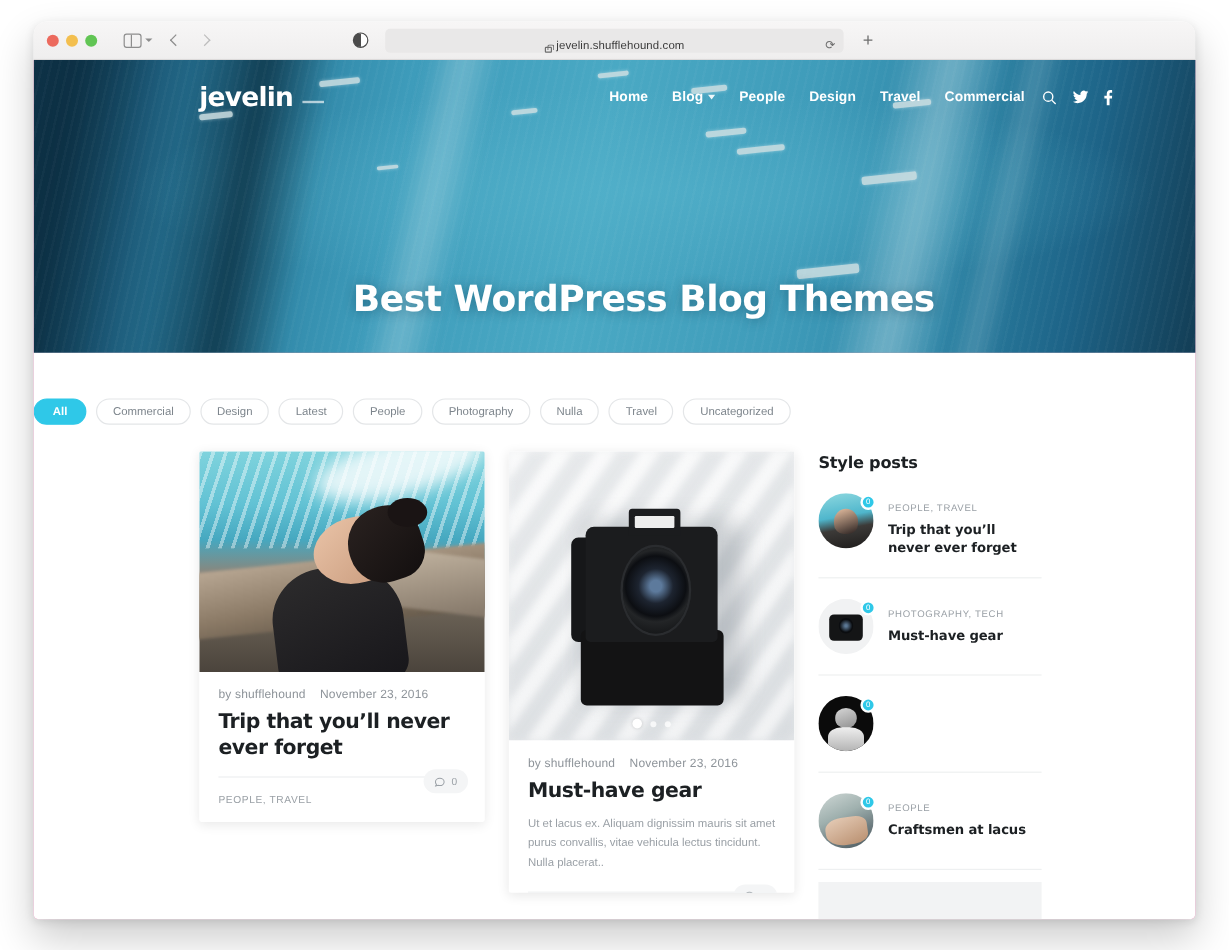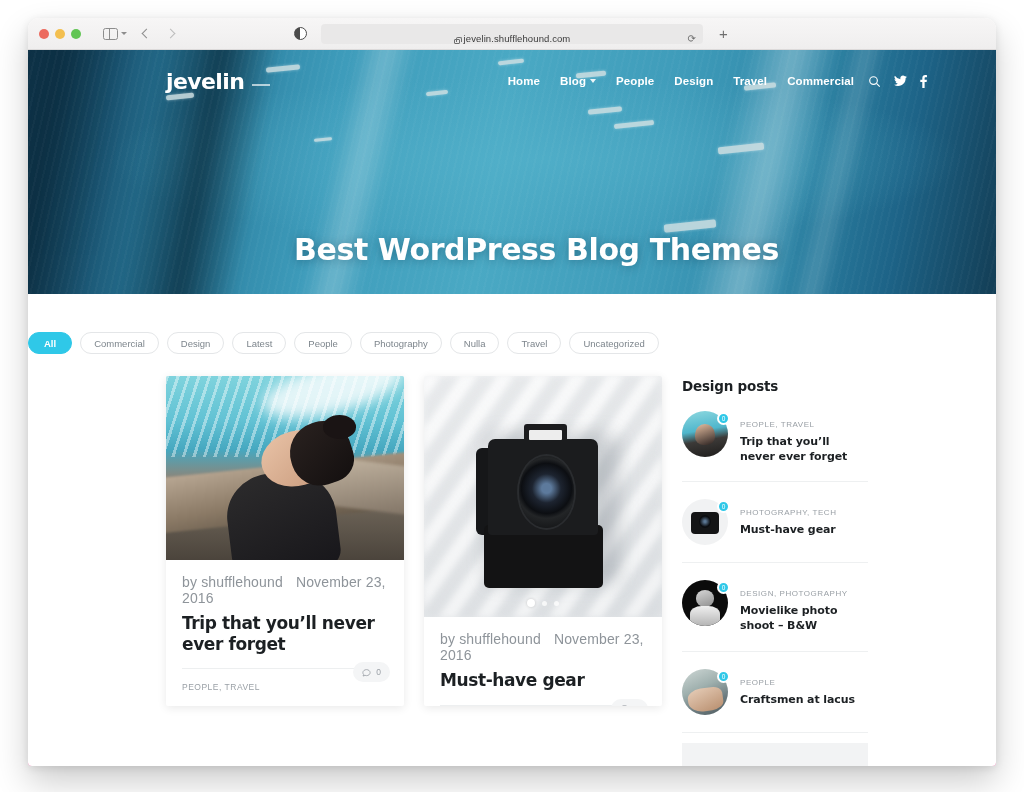--- a/index.html
+++ b/index.html
@@ -161,21 +161,21 @@
   .art-camera .lens { position:absolute; left:40%; top:33%; width:23%; height:30%; background:
       radial-gradient(circle at 50% 45%, #5d7a9c 0 10%, #1d2430 30%, #0c0e12 52%, #232527 62%, #0c0d0f 100%);
       border-radius:50%; box-shadow: 0 0 0 2px #2a2c2f; }
   .art-camera .brand { position:absolute; left:44%; top:22.5%; width:14%; height:4%;
       background: rgba(255,255,255,.92); border-radius:1px; }
   .dots { position:absolute; left:0; right:0; bottom: 10px; display:flex; justify-content:center; align-items:center; gap:7px; }
   .dot { width:5px; height:5px; border-radius:50%; background: rgba(255,255,255,.75); }
   .dot.on { width:8px; height:8px; background:#fff; box-shadow:0 0 3px rgba(0,0,0,.18); }
 
   .card .body-pad { padding: 14px 16px 0 16px; }
-  .meta { font-size: 14px; color:#8e949a; letter-spacing:.15px; }
+  .meta { font-size: 10px; color:#8e949a; letter-spacing:.15px; }
   .meta .date { margin-left: 9px; }
   .card h2 { font-size: 17px; line-height: 1.22; color: #1c2023; margin-top: 7px; letter-spacing:-.4px;
              font-family:"DejaVu Sans", sans-serif; }
   .excerpt { font-size: 9.5px; line-height: 1.75; color:#9aa0a6; margin-top: 9px; }
   .card-foot { position:relative; margin-top: 12px; padding: 0 16px 0 16px; }
   .cbadge { position:absolute; right: 14px; top: -6px; height: 20px; padding: 0 9px; border-radius: 10px;
             background:#f4f5f6; display:flex; align-items:center; gap:5px; font-size:8.5px; color:#9aa0a6; }
   .hr { border-top: 1px solid #edeff0; margin-top: 14px; }
   .cats { font-size: 8.5px; color:#9aa0a6; letter-spacing:.5px; padding: 13px 16px 14px 16px; }
 
@@ -384,34 +384,35 @@
                 <span class="dot"></span>
                 <span class="dot"></span>
               </div>
             </div>
             <div class="body-pad">
               <div class="meta">
                 <span>by shufflehound</span>
                 <span class="date">November 23, 2016</span>
               </div>
               <h2>Must-have gear</h2>
+              <p class="excerpt">Ut et lacus ex. Aliquam dignissim mauris sit amet purus convallis, vitae vehicula lectus tincidunt. Nulla placerat..</p>
             </div>
             <div class="card-foot">
               <span class="cbadge">
                 <svg width="9" height="9" viewBox="0 0 14 14" fill="none" stroke="#9aa0a6" stroke-width="1.3">
                   <path d="M12.6 7.2c0 2.6-2.5 4.7-5.6 4.7-.8 0-1.5-.1-2.2-.4l-3.2 1 1-2.3C1.7 9.4 1.4 8.3 1.4 7.2c0-2.6 2.5-4.7 5.6-4.7s5.6 2.1 5.6 4.7z"></path>
                 </svg>
                 <span>0</span>
               </span>
               <div class="hr"></div>
             </div>
           </article>
 
           <aside class="side">
-            <h3>Design posts</h3>
+            <h3>Style posts</h3>
 
             <div class="lp">
               <span class="thumb">
                 <span class="img">
                     <span class="th-woman"></span>
                   </span>
                 <span class="tbadge">0</span>
               </span>
               <span class="txt">
                 <span class="kicker">PEOPLE, TRAVEL</span>
@@ -431,24 +432,20 @@
                 <div class="t">Must-have gear</div>
               </span>
             </div>
 
             <div class="lp">
               <span class="thumb">
                 <span class="img">
                     <span class="th-bw"></span>
                   </span>
                 <span class="tbadge">0</span>
-              </span>
-              <span class="txt">
-                <span class="kicker">DESIGN, PHOTOGRAPHY</span>
-                <div class="t">Movielike photo shoot – B&amp;W</div>
               </span>
             </div>
 
             <div class="lp">
               <span class="thumb">
                 <span class="img">
                     <span class="th-hands"></span>
                   </span>
                 <span class="tbadge">0</span>
               </span>

